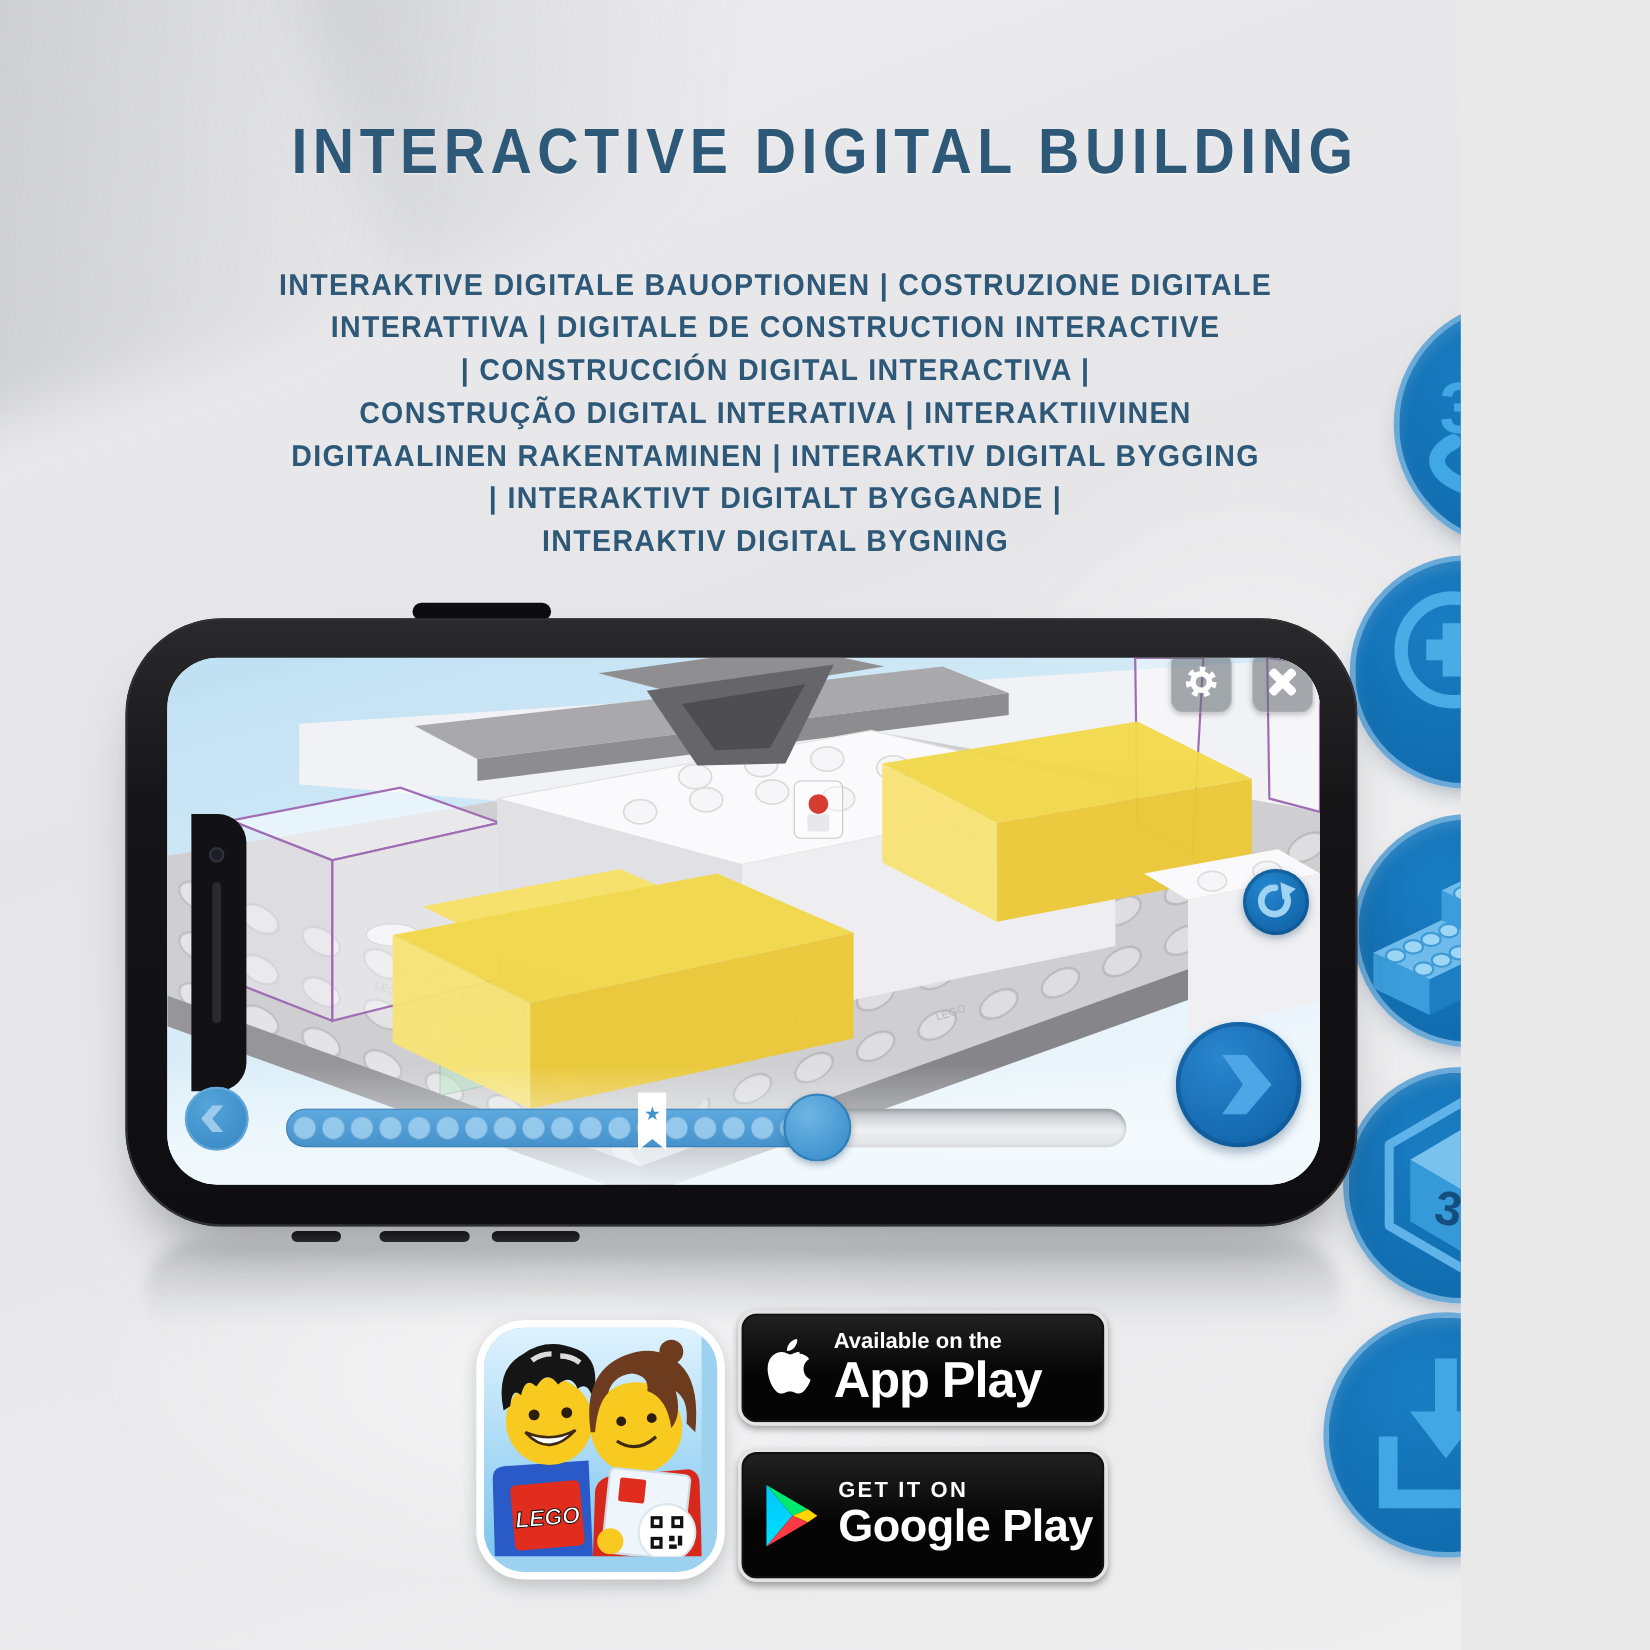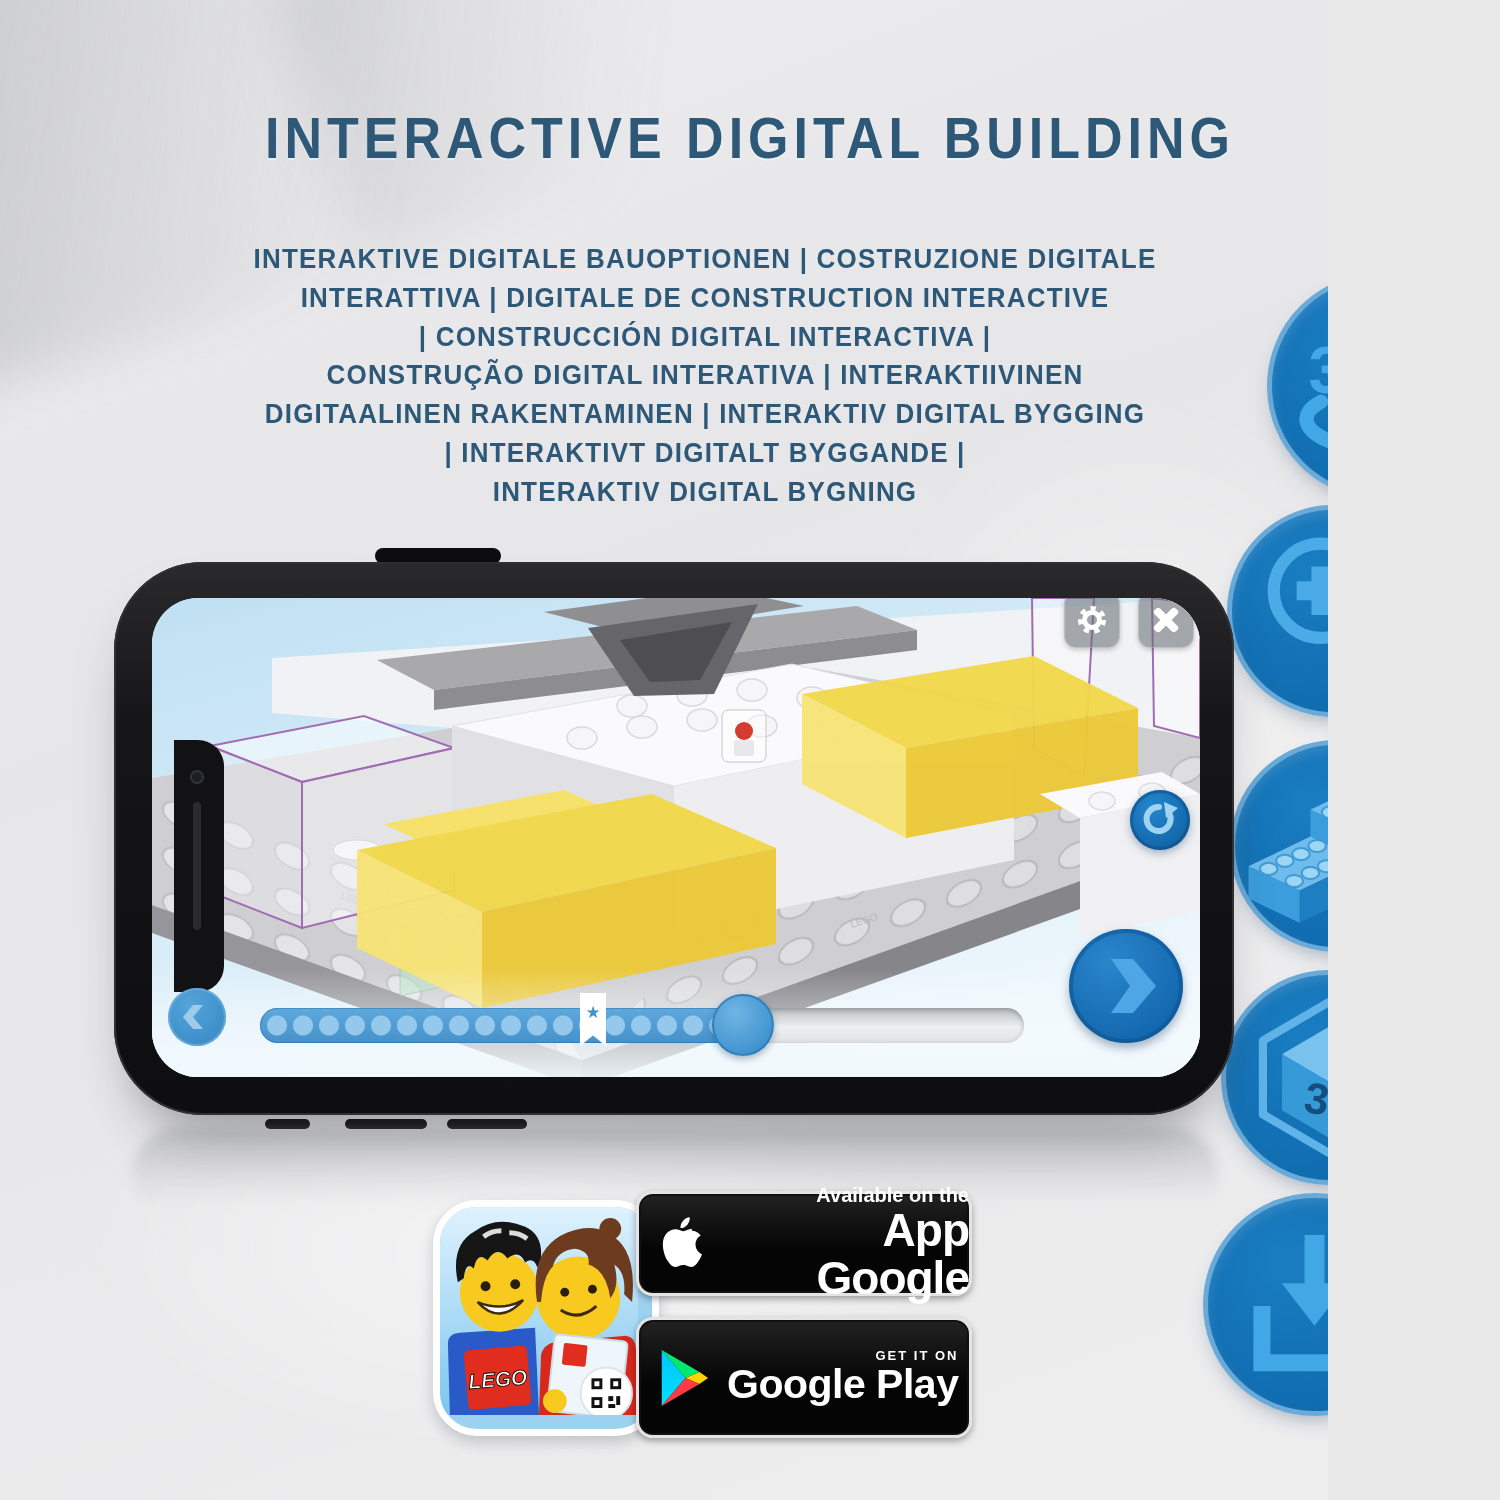--- a/index.html
+++ b/index.html
@@ -46,28 +46,28 @@
   .fill .dots{position:absolute;left:4px;top:0;width:472px;height:35px;background-image:radial-gradient(circle at 13px 17.5px,rgba(160,208,240,.85) 9.5px,rgba(160,208,240,0) 10.5px);background-size:26px 35px;background-repeat:repeat-x;}
   .bookmark{position:absolute;left:428px;top:395px;width:26px;height:53px;background:#fff;clip-path:polygon(0 0,100% 0,100% 100%,50% 80%,0 100%);z-index:6;}
   .bookmark .star{position:absolute;left:0;top:9px;width:26px;text-align:center;color:#3f93cc;font-size:17px;}
   .thumb{position:absolute;left:560px;top:396px;width:58px;height:58px;border-radius:50%;background:radial-gradient(circle at 36% 30%,#6fb5e4,#3f92cf 78%);border:2px solid rgba(34,110,165,.6);box-shadow:0 3px 7px rgba(20,60,100,.35);z-index:6;}
 
   .reflection{position:absolute;left:132px;top:1127px;width:1086px;height:96px;border-radius:50px;background:linear-gradient(180deg,rgba(130,132,138,.34),rgba(230,230,233,0) 80%);filter:blur(6px);}
 
   
   .app-icon{position:absolute;left:433px;top:1200px;width:212px;height:222px;border:7px solid #fff;border-radius:44px;overflow:hidden;background:#9cd2f0;box-shadow:0 6px 14px rgba(40,50,60,.22);}
   .app-icon svg{width:198px;height:208px;}
-  .badge{position:absolute;left:636px;width:330px;background:linear-gradient(180deg,#222 0%,#050505 55%);border:3px solid #e4e4e4;border-radius:17px;box-shadow:0 3px 7px rgba(0,0,0,.35), inset 0 0 0 2px #111;display:flex;align-items:center;color:#fff;text-align:right;}
+  .badge{position:absolute;left:671px;width:330px;background:linear-gradient(180deg,#222 0%,#050505 55%);border:3px solid #e4e4e4;border-radius:17px;box-shadow:0 3px 7px rgba(0,0,0,.35), inset 0 0 0 2px #111;display:flex;align-items:center;color:#fff;}
   .badge-as{top:1191px;height:99px;}
   .badge-gp{top:1317px;height:115px;}
   .badge .logo{margin-left:22px;flex:0 0 auto;display:flex;align-items:center;}
   .badge .txt{margin-left:16px;line-height:1.05;}
   .as-line1{font-size:20px;font-weight:bold;}
   .as-line2{font-size:46px;font-weight:bold;letter-spacing:-1px;}
-  .gp-line1{font-size:13px;font-weight:bold;letter-spacing:2px;}
+  .gp-line1{font-size:20px;font-weight:bold;letter-spacing:2px;}
   .gp-line2{font-size:41px;font-weight:bold;letter-spacing:-0.5px;}
 </style>
 </head>
 <body>
 
 <div class="stage">
   <div class="vein vein-a"></div>
   <div class="vein vein-b"></div>
   <div class="vein vein-c"></div>
   <div class="vein vein-d"></div>
@@ -351,21 +351,21 @@
   </div>
 
   <div class="badge badge-as">
     <span class="logo">
       <svg width="46" height="54" viewBox="0 0 50 58">
         <path fill="#fff" d="M33.5,14.5c3.6,0,7.4,2,9.6,5.2c-0.3,0.2-5.7,3.3-5.6,9.9c0.1,7.9,6.9,10.5,7,10.5c-0.1,0.2-1.1,3.8-3.6,7.4c-2.2,3.2-4.5,6.4-8.1,6.4c-3.5,0-4.7-2.1-8.7-2.1c-4,0-5.4,2.1-8.7,2.1c-3.5,0-6-3.4-8.3-6.6C4.4,43.2,2,36.1,2,29.4c0-10.8,7-16.5,13.9-16.5c3.5,0,6.4,2.3,8.6,2.3c2.1,0,5.4-2.7,9-2.7z M31.2,0c0.4,3-0.8,5.9-2.5,8c-1.8,2.2-4.7,3.9-7.5,3.7c-0.4-2.9,1-5.9,2.6-7.8C25.6,1.7,28.7,0.1,31.2,0z"></path>
       </svg>
     </span>
     <span class="txt">
       <div class="as-line1">Available on the</div>
-      <div class="as-line2">App Google</div>
+      <div class="as-line2">App Play</div>
     </span>
   </div>
 
   <div class="badge badge-gp">
     <span class="logo">
       <svg width="50" height="56" viewBox="0 0 90 104">
         <defs>
             <linearGradient id="gpBlue" x1="0" y1="0" x2="0" y2="1">
               <stop offset="0" stop-color="#00c6ff"></stop>
               <stop offset="1" stop-color="#00e0fe"></stop>

